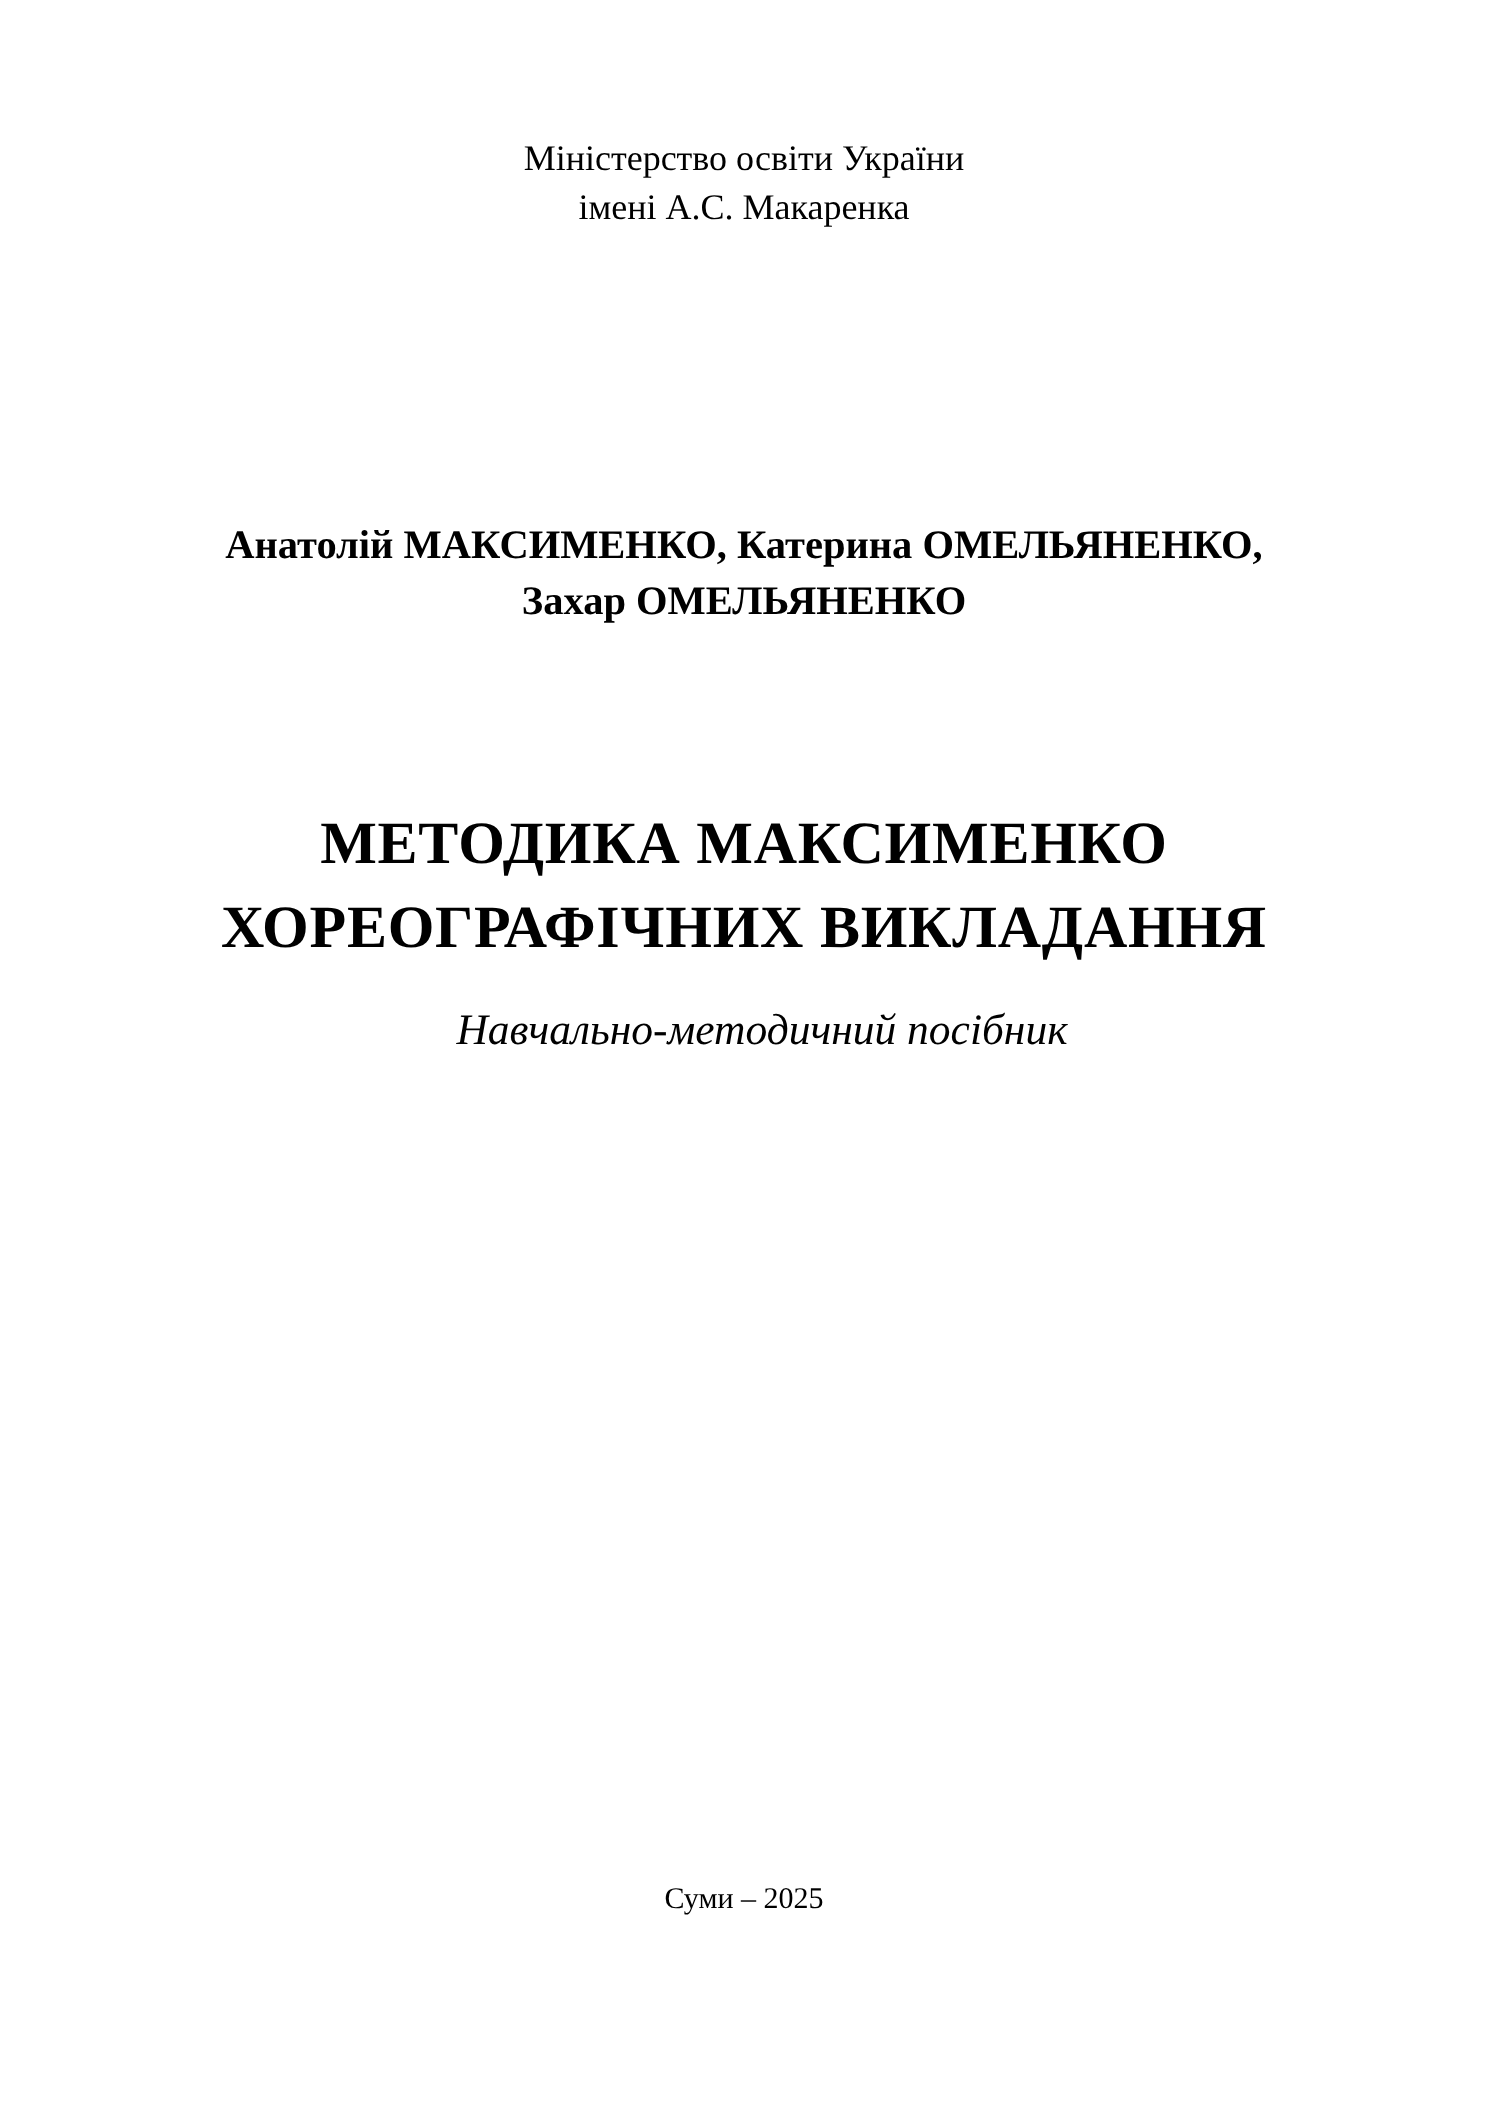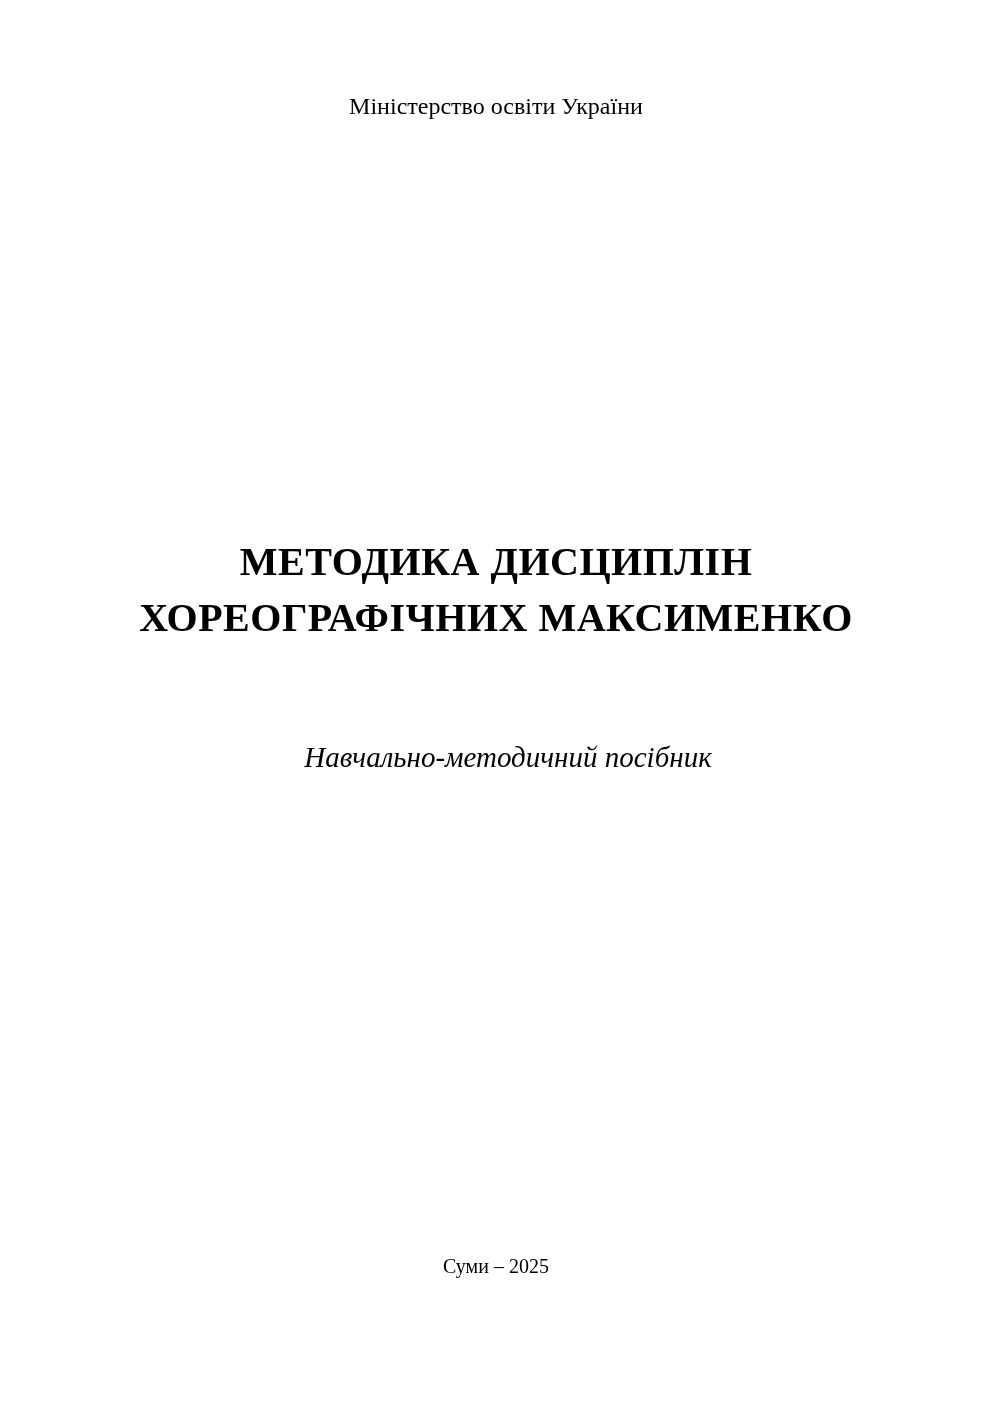--- a/index.html
+++ b/index.html
@@ -35,46 +35,51 @@
     font-weight: 700;
   }
   .title-block {
     top: 534px;
     font-size: 40px;
     line-height: 56px;
     font-weight: 700;
     letter-spacing: 0.5px;
   }
   .subtitle-block {
-    top: 739px;
+    top: 669px;
     font-size: 29px;
     line-height: 36px;
     font-style: italic;
     font-weight: 400;
     padding-left: 24px;
   }
   .imprint-block {
     top: 1250px;
     font-size: 20px;
     line-height: 32px;
     font-weight: 400;
   }
 </style>
 </head>
 <body>
 
 <div class="page">
 
   <div class="centered header-block">
     <div>Міністерство освіти України</div>
+    <div>імені А.С. Макаренка</div>
   </div>
 
+  <div class="centered authors-block">
+    <div>Анатолій МАКСИМЕНКО, Катерина ОМЕЛЬЯНЕНКО,</div>
+    <div>Захар ОМЕЛЬЯНЕНКО</div>
+  </div>
 
   <div class="centered title-block">
-    <div>МЕТОДИКА ДИСЦИПЛІН</div>
-    <div>ХОРЕОГРАФІЧНИХ МАКСИМЕНКО</div>
+    <div>МЕТОДИКА МАКСИМЕНКО</div>
+    <div>ХОРЕОГРАФІЧНИХ ВИКЛАДАННЯ</div>
   </div>
 
   <div class="centered subtitle-block">Навчально-методичний посібник</div>
 
   <div class="centered imprint-block">Суми – 2025</div>
 
 </div>
 
 </body></html>

